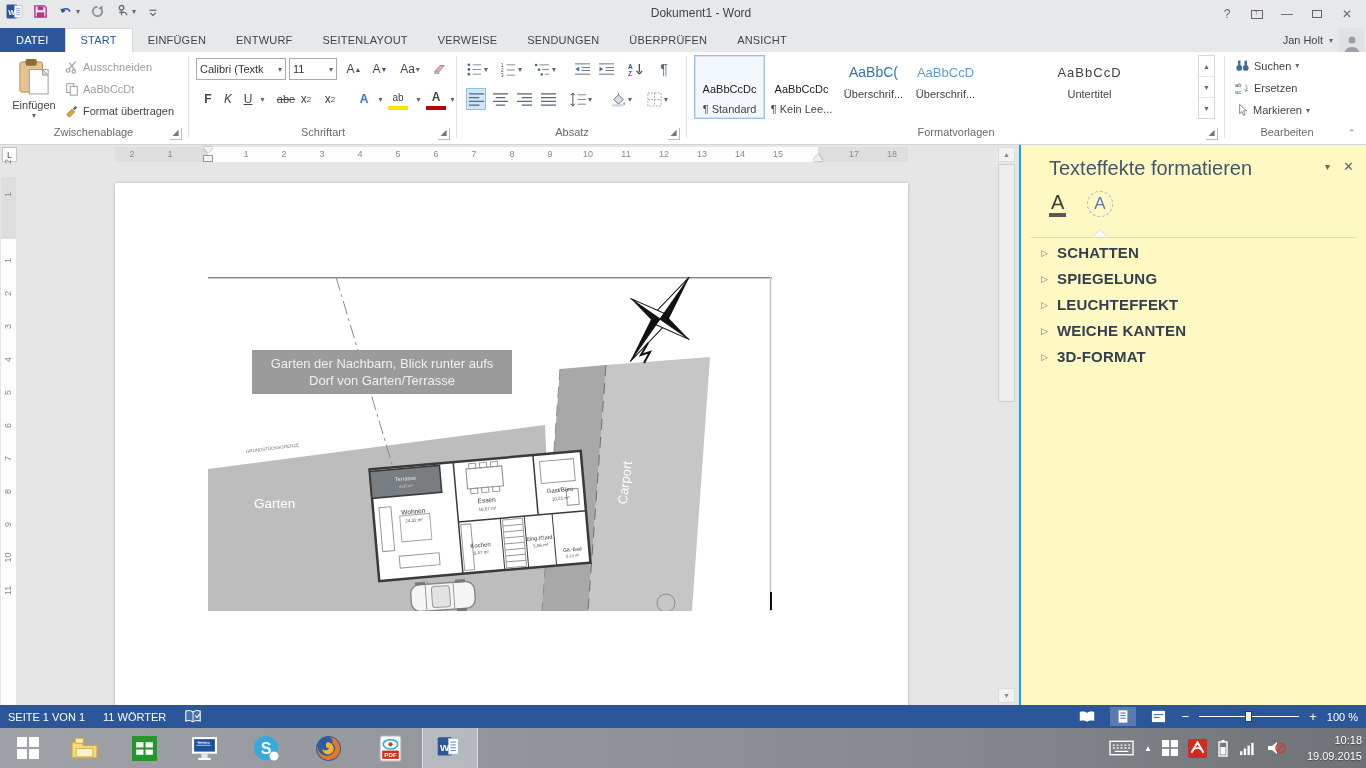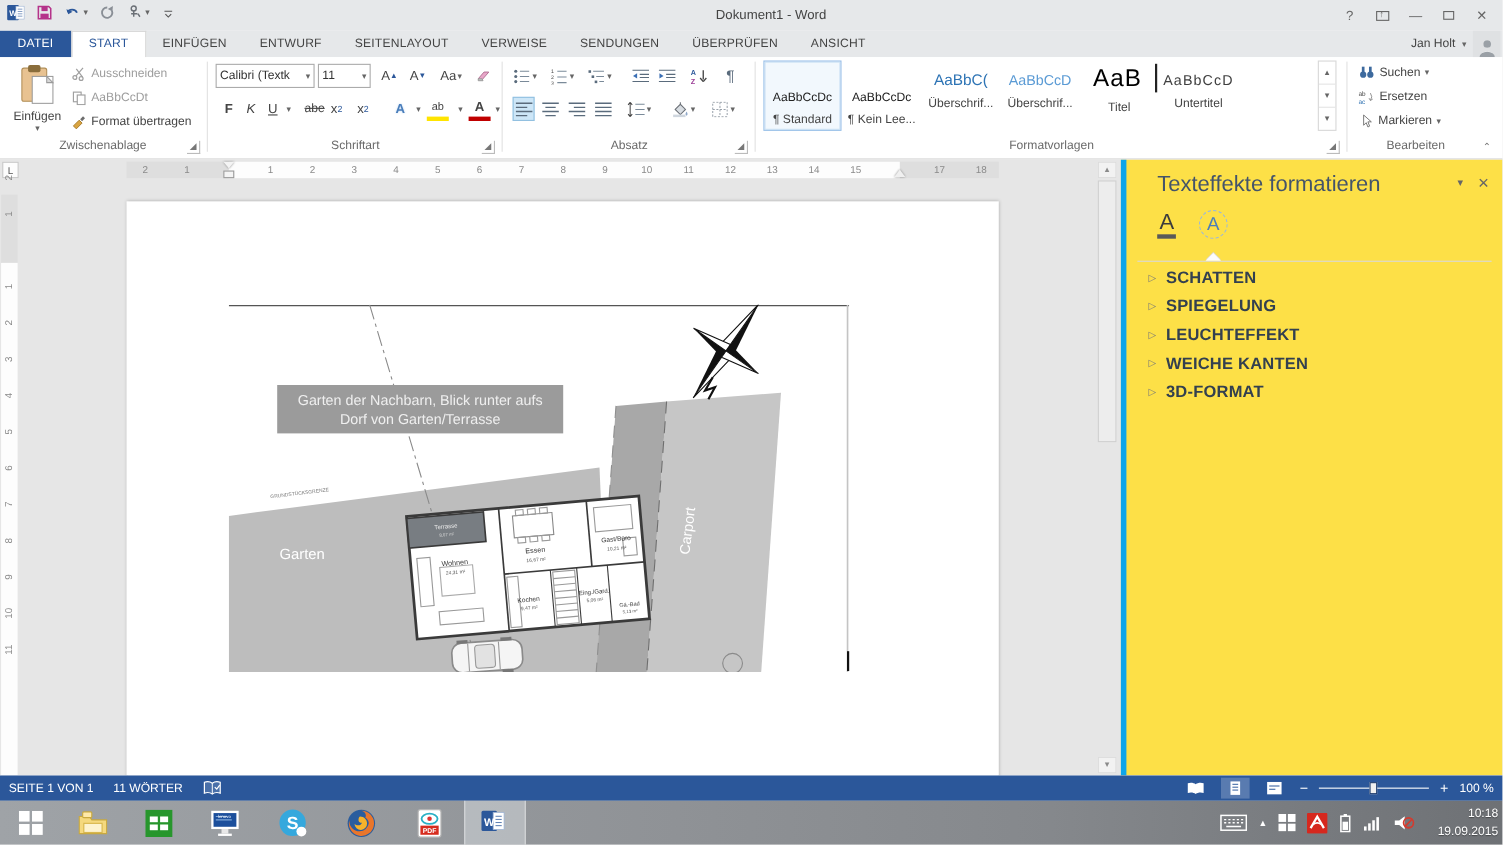--- a/index.html
+++ b/index.html
@@ -70,21 +70,21 @@
   #vruler .vactive { position:absolute; left:0; top:72px; width:15px; height:466px; background:#fdfdfd; }
   #vrnums { position:absolute; left:0; top:-22px; width:15px; }
   #vrnums span { display:block; height:33px; width:15px; text-align:center; font-size:9px; color:#8a8a8a; line-height:33px; transform:rotate(-90deg); }
   #page { position:absolute; left:115px; top:38px; width:793px; height:540px; background:#fff; box-shadow:0 0 3px rgba(0,0,0,.25); }
   #caret { position:absolute; left:655px; top:409px; width:1.5px; height:18px; background:#111; }
   #vscroll { position:absolute; left:998px; top:2px; width:17px; height:556px; }
   .sc-arrow { position:absolute; left:0; width:17px; height:15px; background:#f2f2f2; border:1px solid #dcdcdc; color:#8a8a8a; font-size:7px; text-align:center; line-height:14px; }
   .sc-thumb { position:absolute; left:0; top:17px; width:17px; height:238px; background:#ededed; border:1px solid #cfcfcf; }
 
   
-  #taskpane { position:absolute; left:1019px; top:0; width:347px; height:560px; background:#fde047; border-left:5px solid #0ea5e9; }
+  #taskpane { position:absolute; left:1019px; top:0; width:347px; height:560px; background:#fef9c3; border-left:2px solid #0ea5e9; }
   #pane-title { position:absolute; left:28px; top:12px; font-size:20px; color:#44546a; font-weight:400; }
   #pane-dd { position:absolute; right:36px; top:16px; color:#666; font-size:10px; }
   #pane-close { position:absolute; right:12px; top:14px; color:#666; font-size:13px; }
   .pane-tabicon { position:absolute; top:46px; font-size:20px; color:#3c3c3c; }
   .fill-icon { left:28px; border-bottom:4px solid #595959; line-height:22px; padding:0 2px; }
   .eff-icon { left:66px; color:#4a7ebb; border:1px dashed #9ab7dd; border-radius:50%; width:26px; height:26px; text-align:center; line-height:24px; font-size:17px; }
   #pane-divider { position:absolute; left:10px; right:10px; top:92px; border-top:1px solid #d9d9d9; }
   #pane-notch { position:absolute; left:72px; top:85px; width:0; height:0; border-left:7px solid transparent; border-right:7px solid transparent; border-bottom:7px solid #fcfcfc; filter:drop-shadow(0 -1px 0 #d9d9d9); }
   .pane-sec { position:absolute; left:20px; display:flex; align-items:center; gap:9px; }
   .pane-sec .tri { color:#777; font-size:9px; }
@@ -589,24 +589,20 @@
         <span class="sprev">AaBbCcDc</span>
         <span class="sname">¶ Kein Lee...</span>
       </div>
     <div class="stylebox" style="left:148px">
         <span class="sprev sp2">AaBbC(</span>
         <span class="sname">Überschrif...</span>
       </div>
     <div class="stylebox" style="left:220px">
         <span class="sprev sp3">AaBbCcD</span>
         <span class="sname">Überschrif...</span>
-      </div>
-    <div class="stylebox" style="left:292px">
-        <span class="sprev sp4" style="border-right:2px solid #222;padding-right:1px">AaB</span>
-        <span class="sname">Titel</span>
       </div>
     <div class="stylebox" style="left:364px">
         <span class="sprev sp5">AaBbCcD</span>
         <span class="sname">Untertitel</span>
       </div>
     <div class="sscroll" style="left:508px">
       <div>▲</div>
       <div>▼</div>
       <div style="border-bottom:none">▼</div>
     </div>

